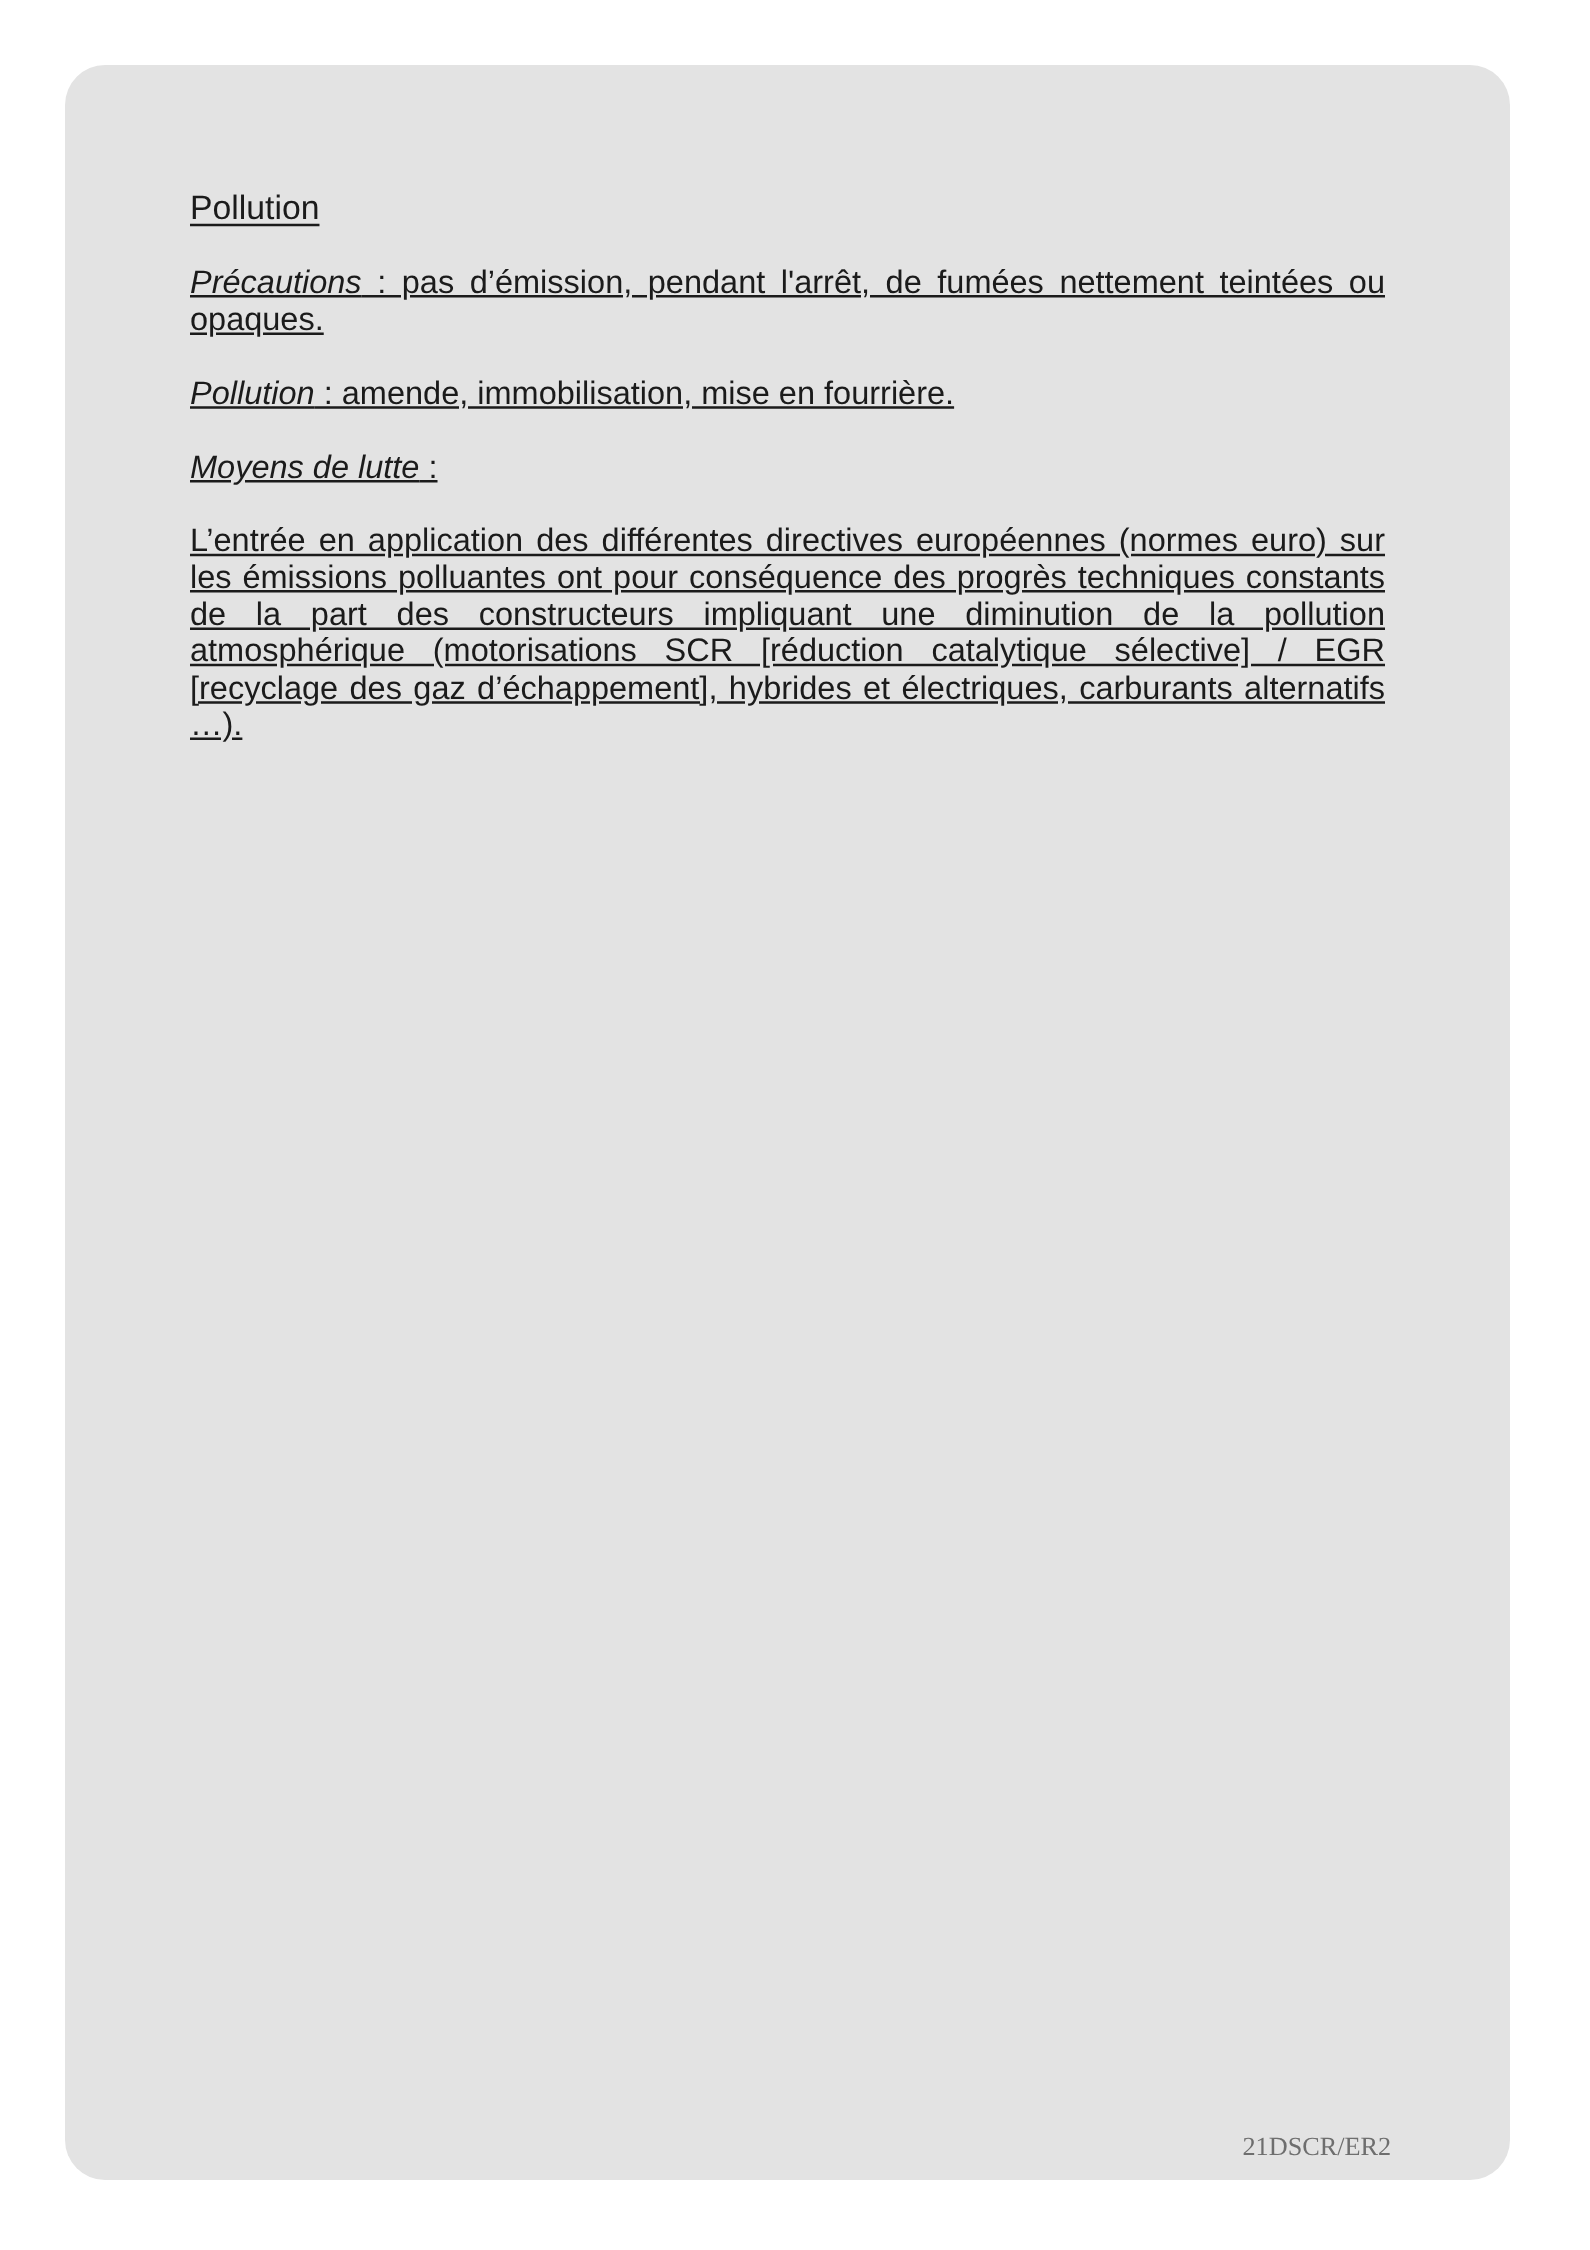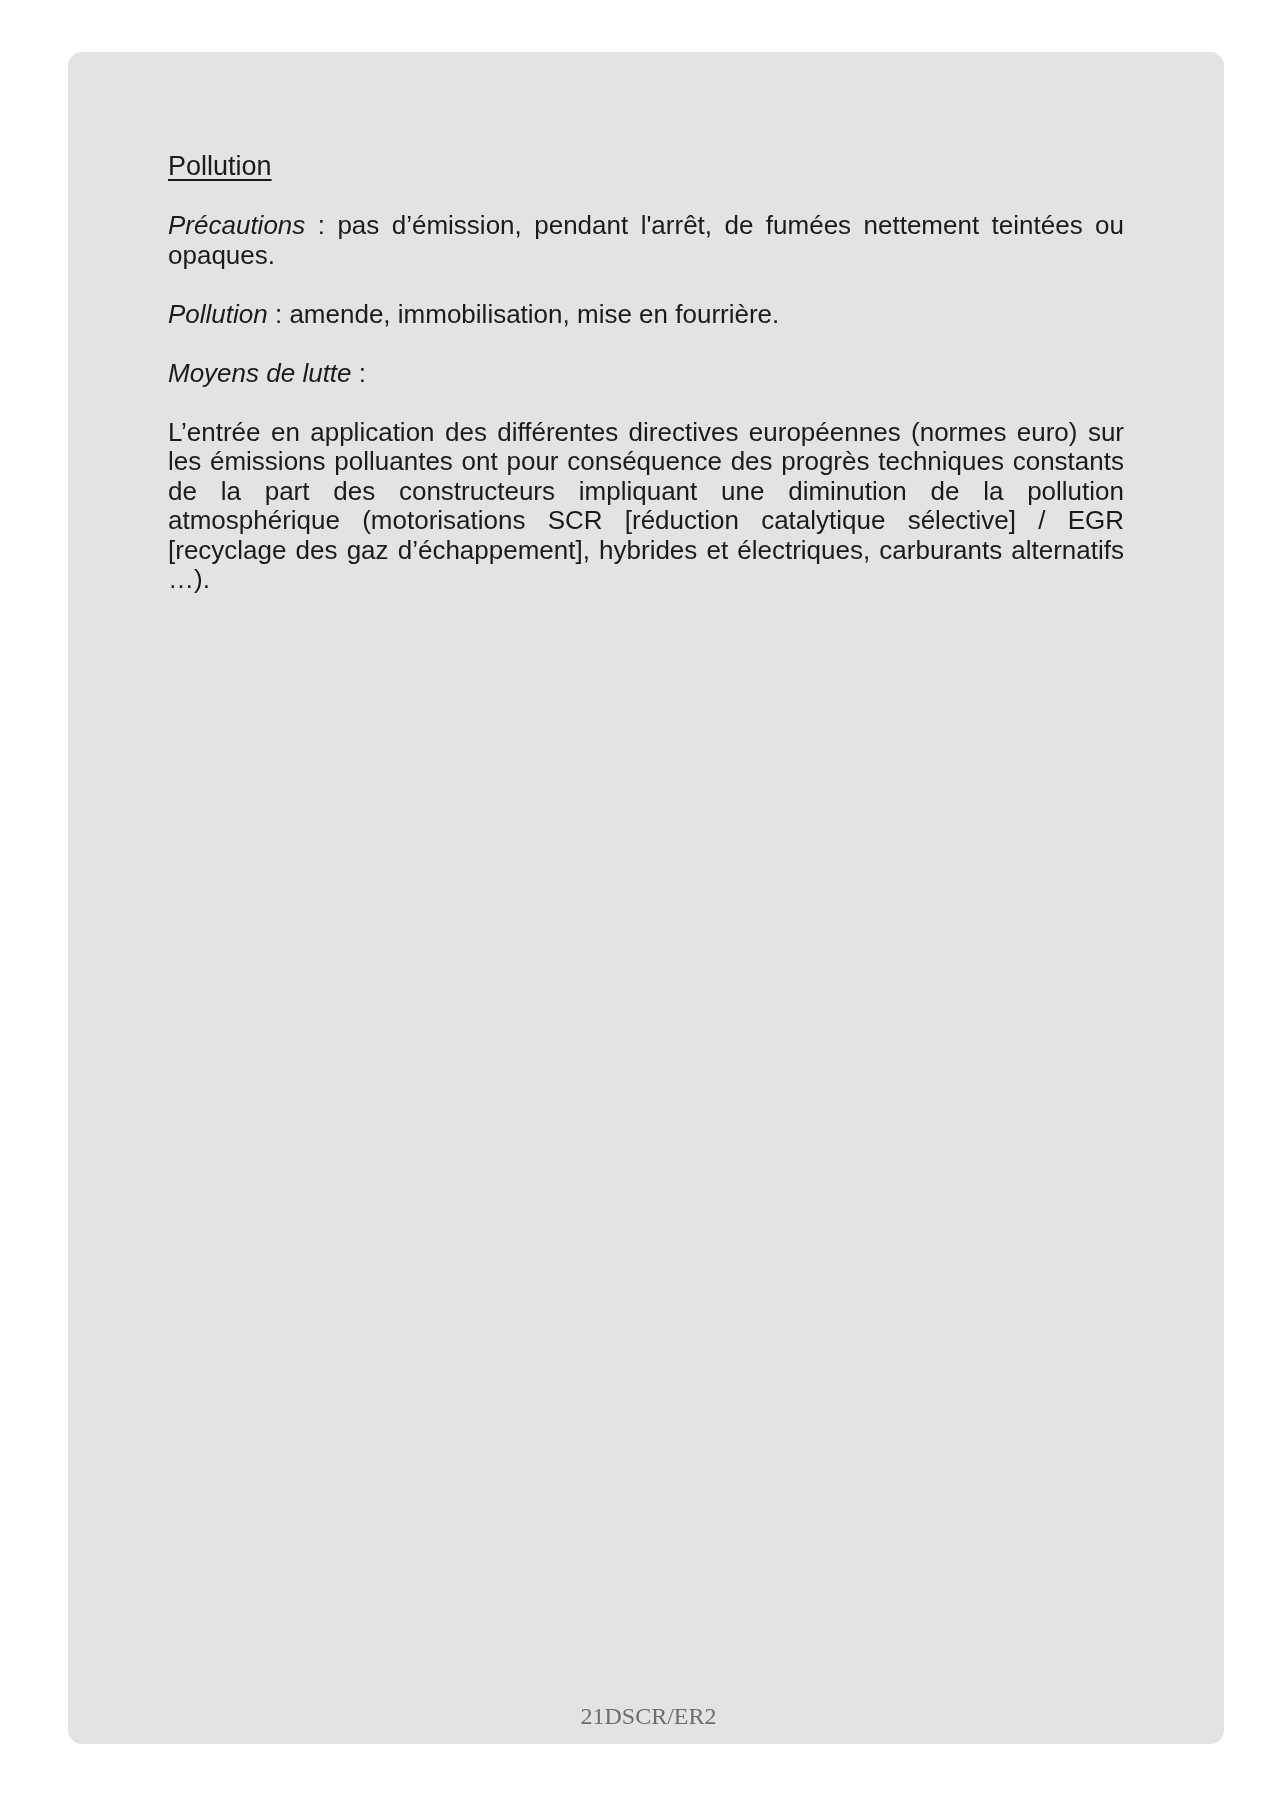--- a/index.html
+++ b/index.html
@@ -21,22 +21,21 @@
     font-family: "Liberation Sans", sans-serif;
     overflow: hidden;
   }
   .sheet {
     position: absolute;
     left: 52px;
     top: 52px;
     width: 1156px;
     height: 1692px;
     background: var(--sheet-bg);
-    border-radius: 14px;
-    margin-left: 16px;
+    border-radius: 32px;
   }
   .content {
     position: absolute;
     left: 100px;
     right: 100px;
     top: 100px;
     color: var(--text-color);
     font-size: 26px;
     line-height: 29.5px;
     text-align: justify;
@@ -44,37 +43,38 @@
   .doc-heading {
     font-size: 27px;
     font-weight: normal;
     margin: 0;
     text-align: left;
     text-decoration: underline;
     text-underline-offset: 4px;
   }
   .doc-paragraph {
     margin: 0;
+    text-decoration: underline;
   }
   .spacer {
     height: 29.5px;
   }
   .italic {
     font-style: italic;
   }
   .footer {
     position: absolute;
     left: 100px;
     right: 95px;
     bottom: 14px;
     display: flex;
-    justify-content: center;
+    justify-content: flex-end;
     align-items: baseline;
     font-family: "Liberation Serif", serif;
-    font-size: 24px;
+    font-size: 21px;
     color: var(--footer-color);
   }
 </style>
 </head>
 <body>
 
 <div class="sheet">
   <div class="content" id="doc-content">
       <h1 class="doc-heading"><span>Pollution</span></h1>
       <div class="spacer"></div>

